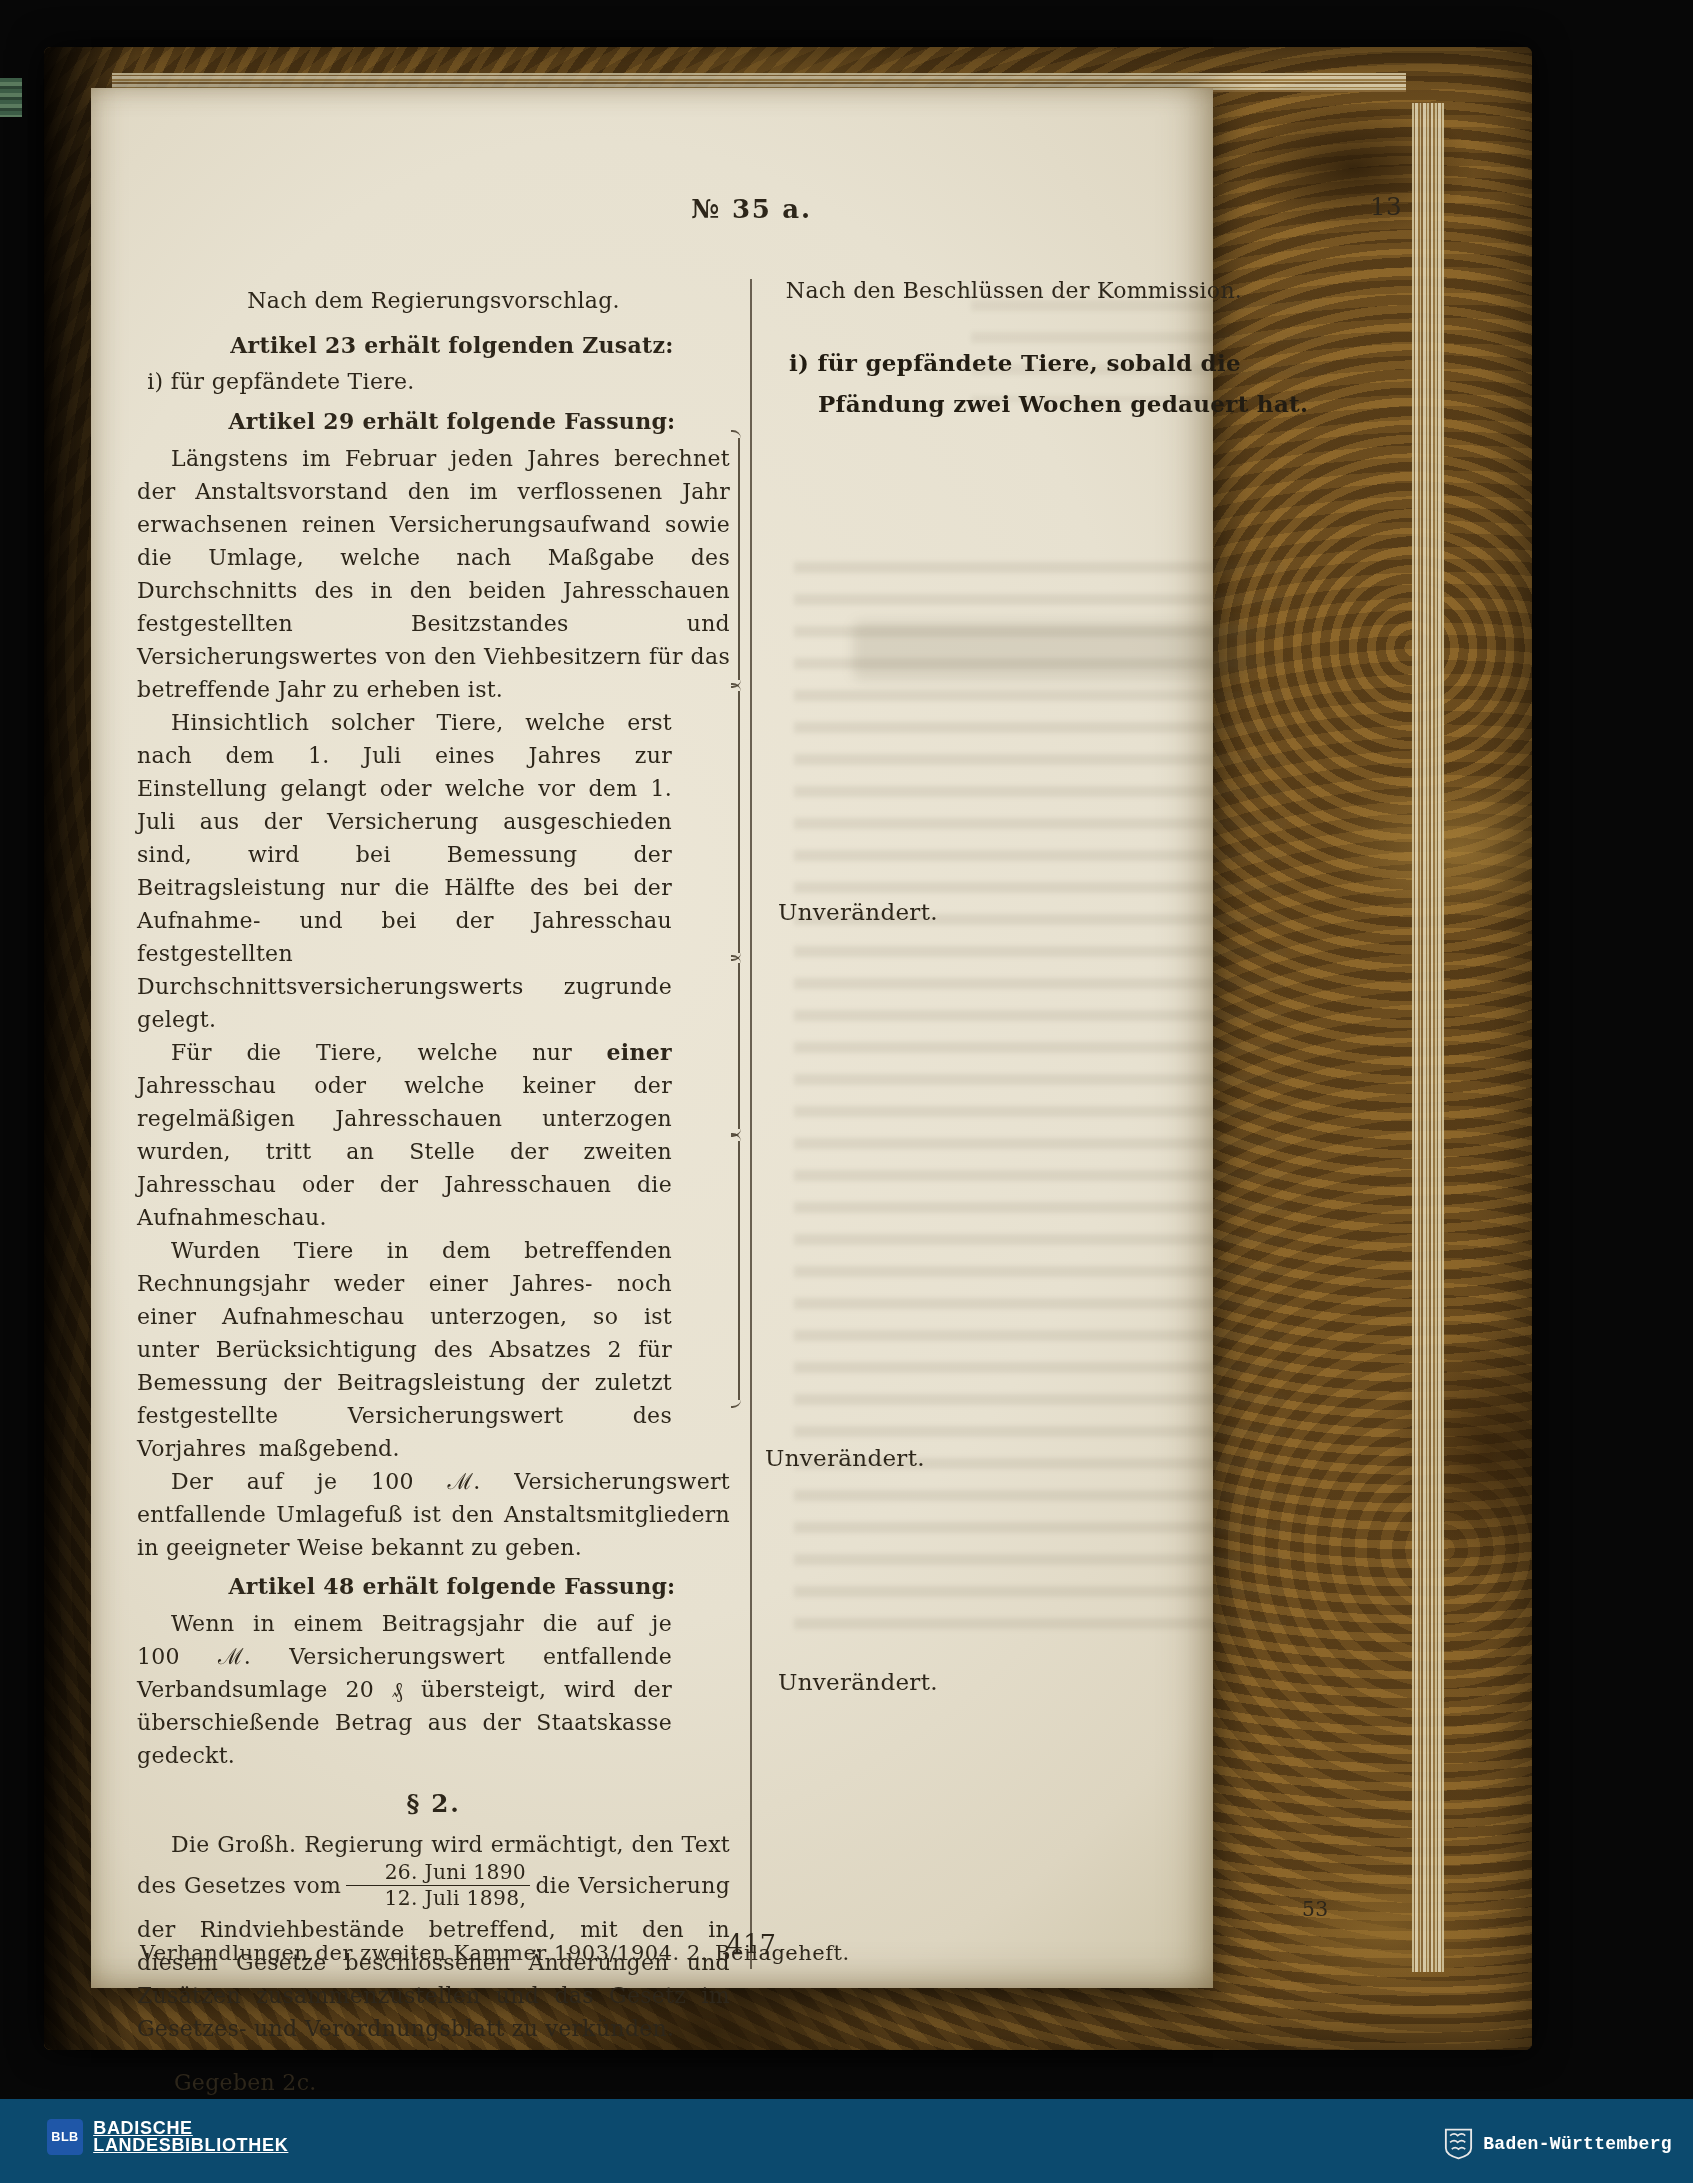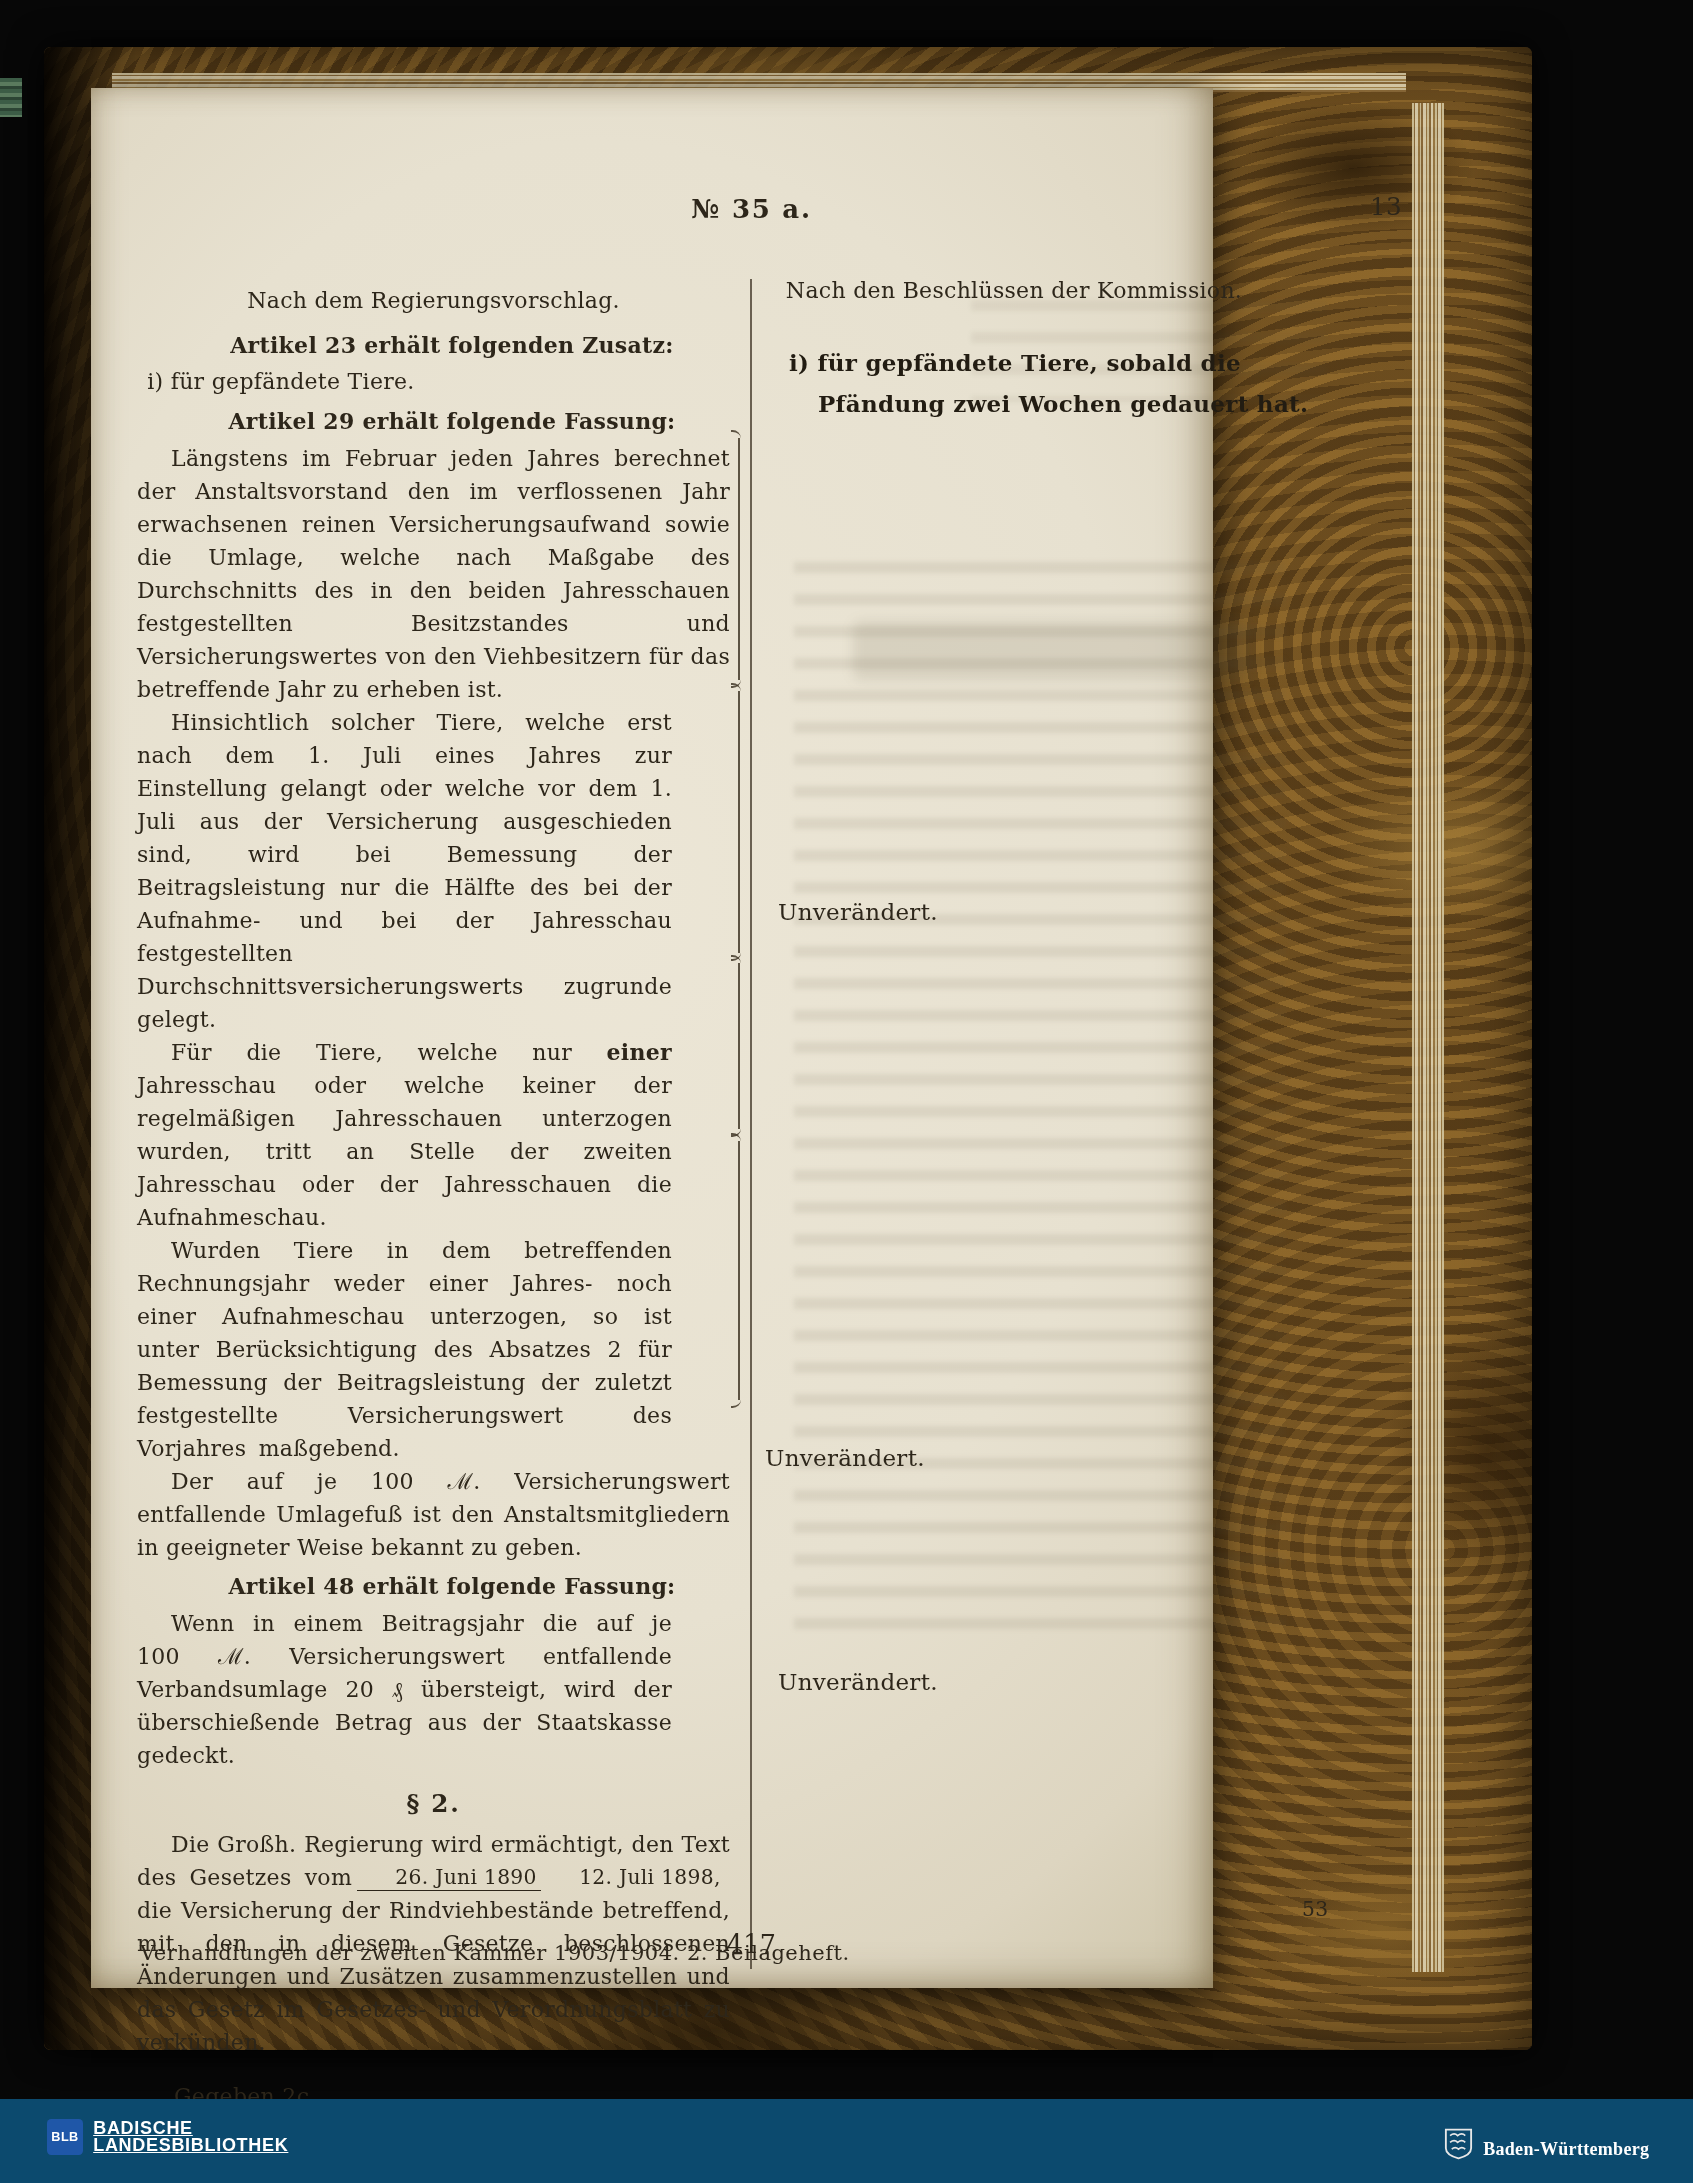--- a/index.html
+++ b/index.html
@@ -87,21 +87,21 @@
 
   
   .col-left{position:absolute;left:46px;top:196px;width:593px;}
   .col-heading{text-align:center;margin:0 0 12px 0;}
   .art-heading{font-weight:700;text-indent:37px;margin:6.8px 0 3.4px 0;text-align:center;}
   .law-item{text-indent:10.2px;margin:0 0 5.1px 0;}
   .col-left p.body{margin:0;text-align:justify;text-indent:34px;}
   .col-left p.narrow{width:535px;word-spacing:5.1px;}
   .s2-heading{text-align:center;font-weight:700;font-size:24.6px;margin:15.2px 0 8.5px 0;letter-spacing:1.7px;}
   .gegeben{margin-top:20.3px;text-indent:37px;}
-  .frac{display:inline-flex;flex-direction:row;vertical-align:middle;text-align:center;
+  .frac{display:inline-flex;flex-direction:column;vertical-align:middle;text-align:center;
     font-size:20.3px;line-height:25.4px;margin:0 5.1px;position:relative;top:-1.7px;}
   .frac .ftop{border-bottom:1.7px solid #2d261a;padding:0 4.2px;}
   .frac .fbot{padding:0 4.2px;}
 
   
   .rc-heading{position:absolute;left:669px;top:186px;width:508px;text-align:center;}
   .rc-item{position:absolute;left:698px;top:254px;width:549px;font-weight:700;font-size:23px;
     line-height:41px;padding-left:29px;text-indent:-29px;color:#221c12;}
   .unv{position:absolute;font-size:23px;}
   .unv1{left:687px;top:808px;}
@@ -113,22 +113,22 @@
   .sheetno{position:absolute;left:593px;top:1840px;width:135px;text-align:center;font-size:25.4px;}
   .signo{position:absolute;left:1211px;top:1805px;font-size:20.3px;}
 
   
   .footer-bar{position:absolute;left:0;top:2099px;width:1693px;height:85px;background:#0c4a6e;}
   .blb{position:absolute;left:47px;top:20.3px;display:flex;align-items:center;gap:10.2px;
     font-family:"Liberation Sans", sans-serif;}
   .blb-square{width:36px;height:36px;background:#1f57a8;border-radius:4.2px;display:flex;
     align-items:center;justify-content:center;color:#fff;font-weight:700;font-size:12.7px;letter-spacing:0.4px;}
   .blb-text{color:#fff;font-weight:700;font-size:18px;line-height:17px;letter-spacing:0.7px;text-decoration:underline;}
-  .bw{position:absolute;left:1444px;top:29px;display:flex;align-items:flex-end;gap:10.2px;
-    font-family:Liberation Serif, serif;}
+  .bw{position:absolute;left:1444px;top:29px;display:flex;align-items:center;gap:10.2px;
+    font-family:Liberation Mono, monospace;}
   .bw-text{color:#fff;font-weight:700;font-size:18px;letter-spacing:0.3px;}
 </style>
 </head>
 <body>
 
 <div class="stage">
 
   <div class="book"></div>
   <div class="endband"></div>
   <div class="page-top-edge"></div>

